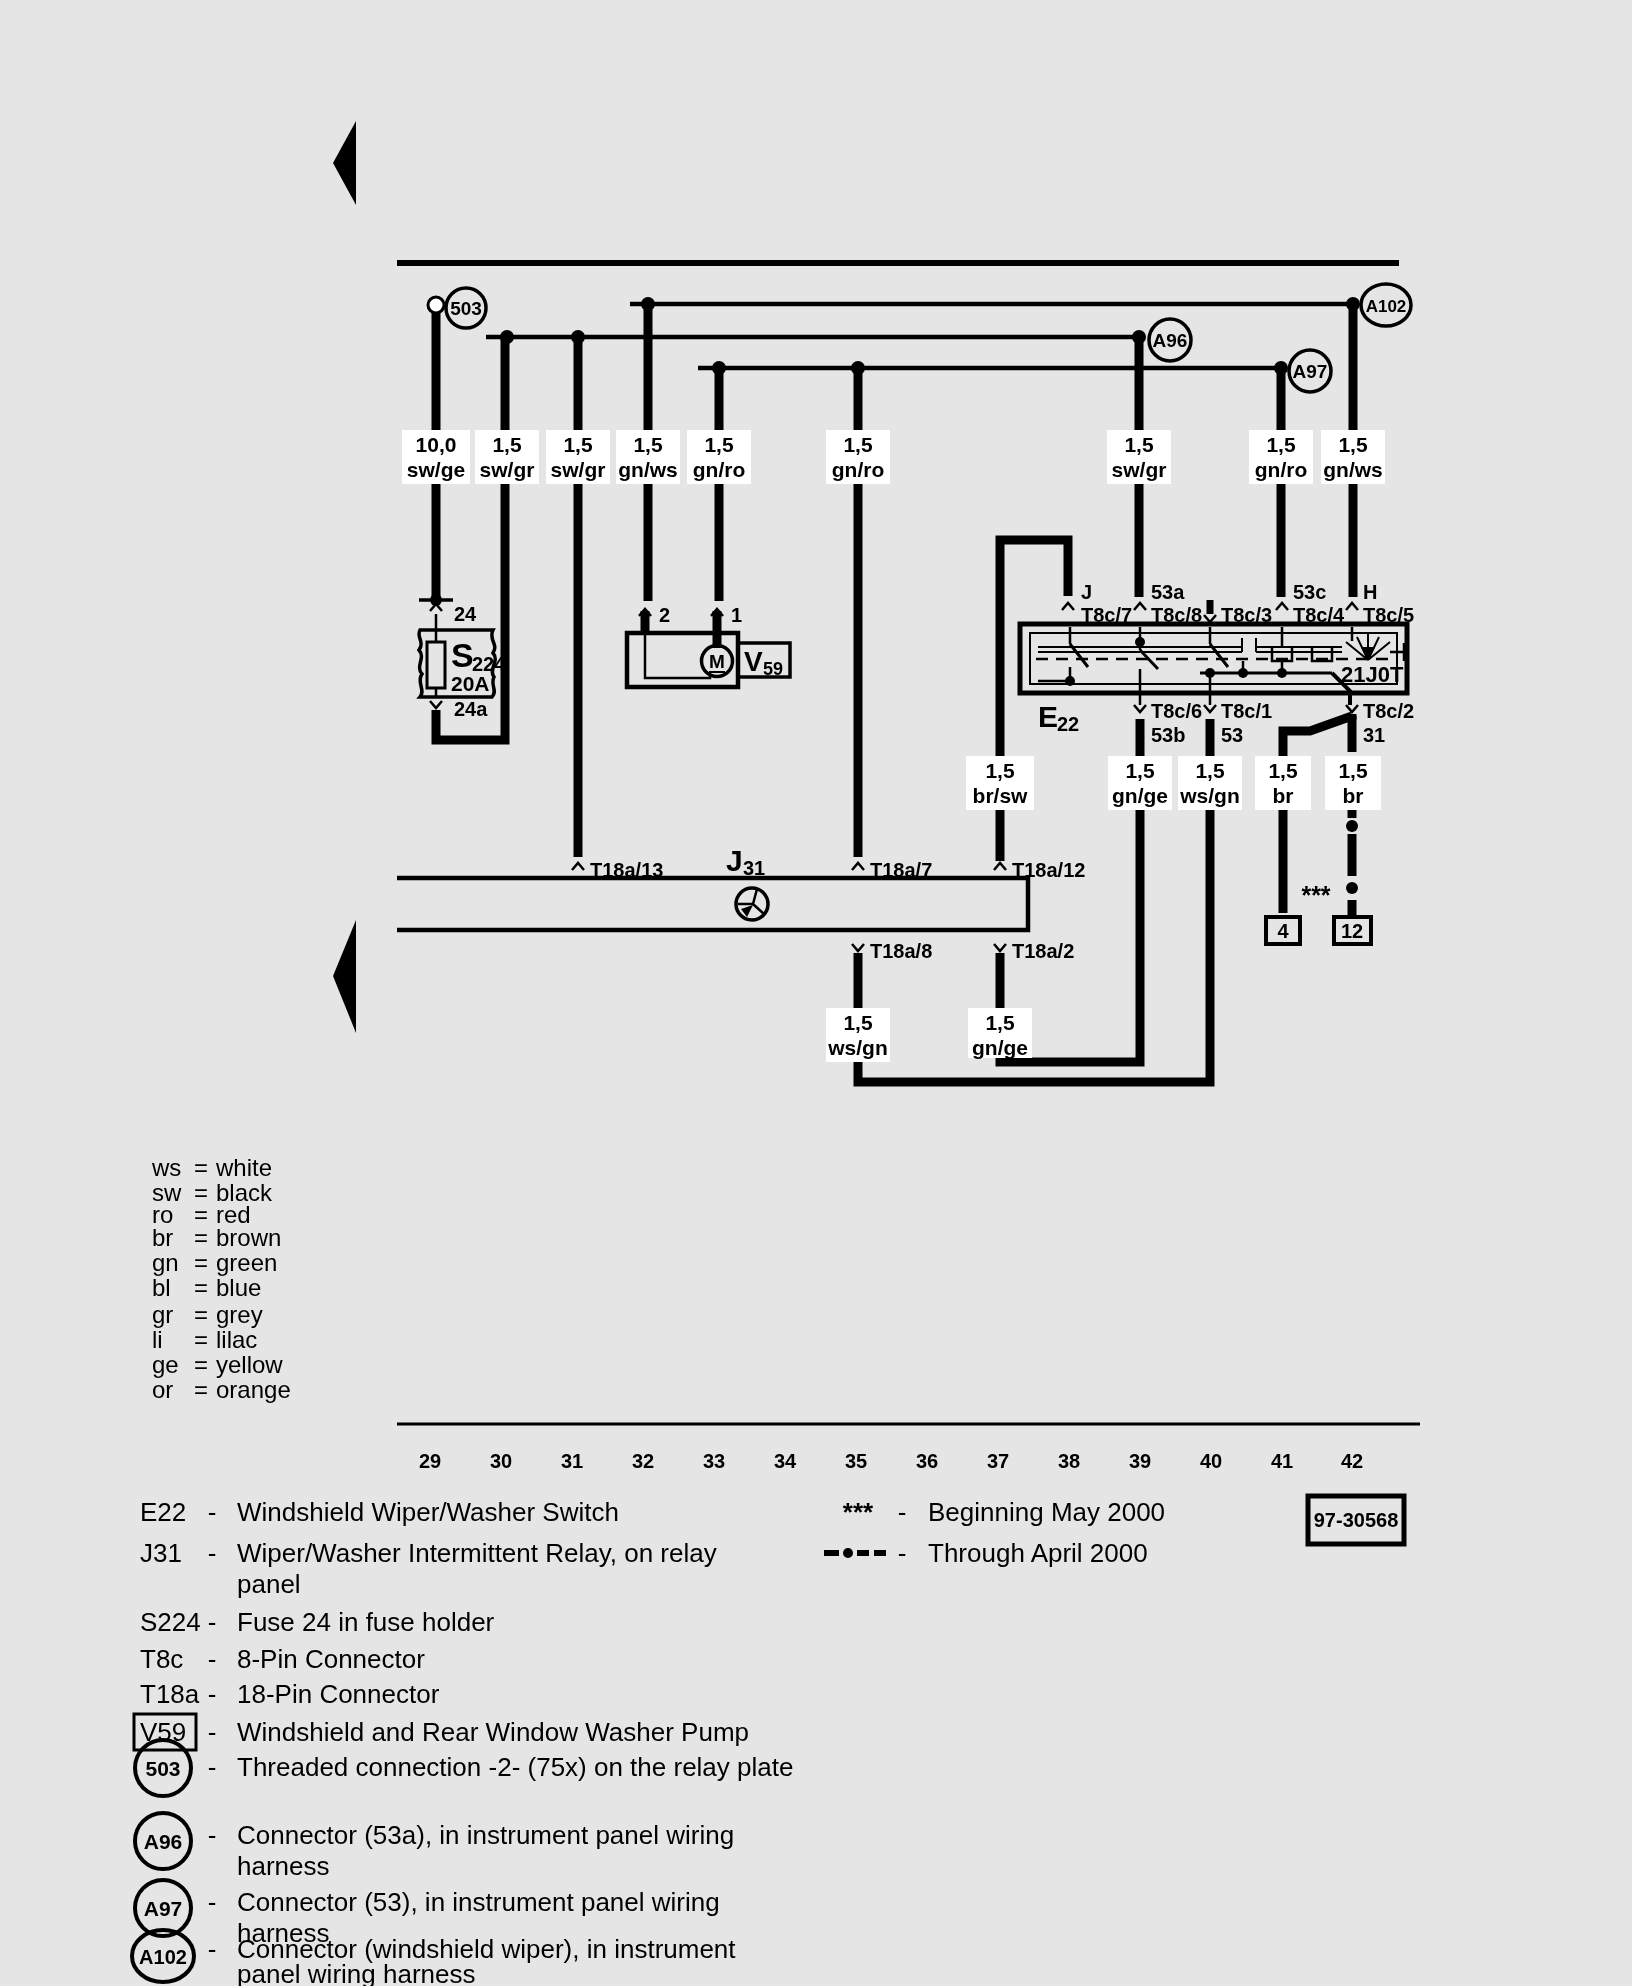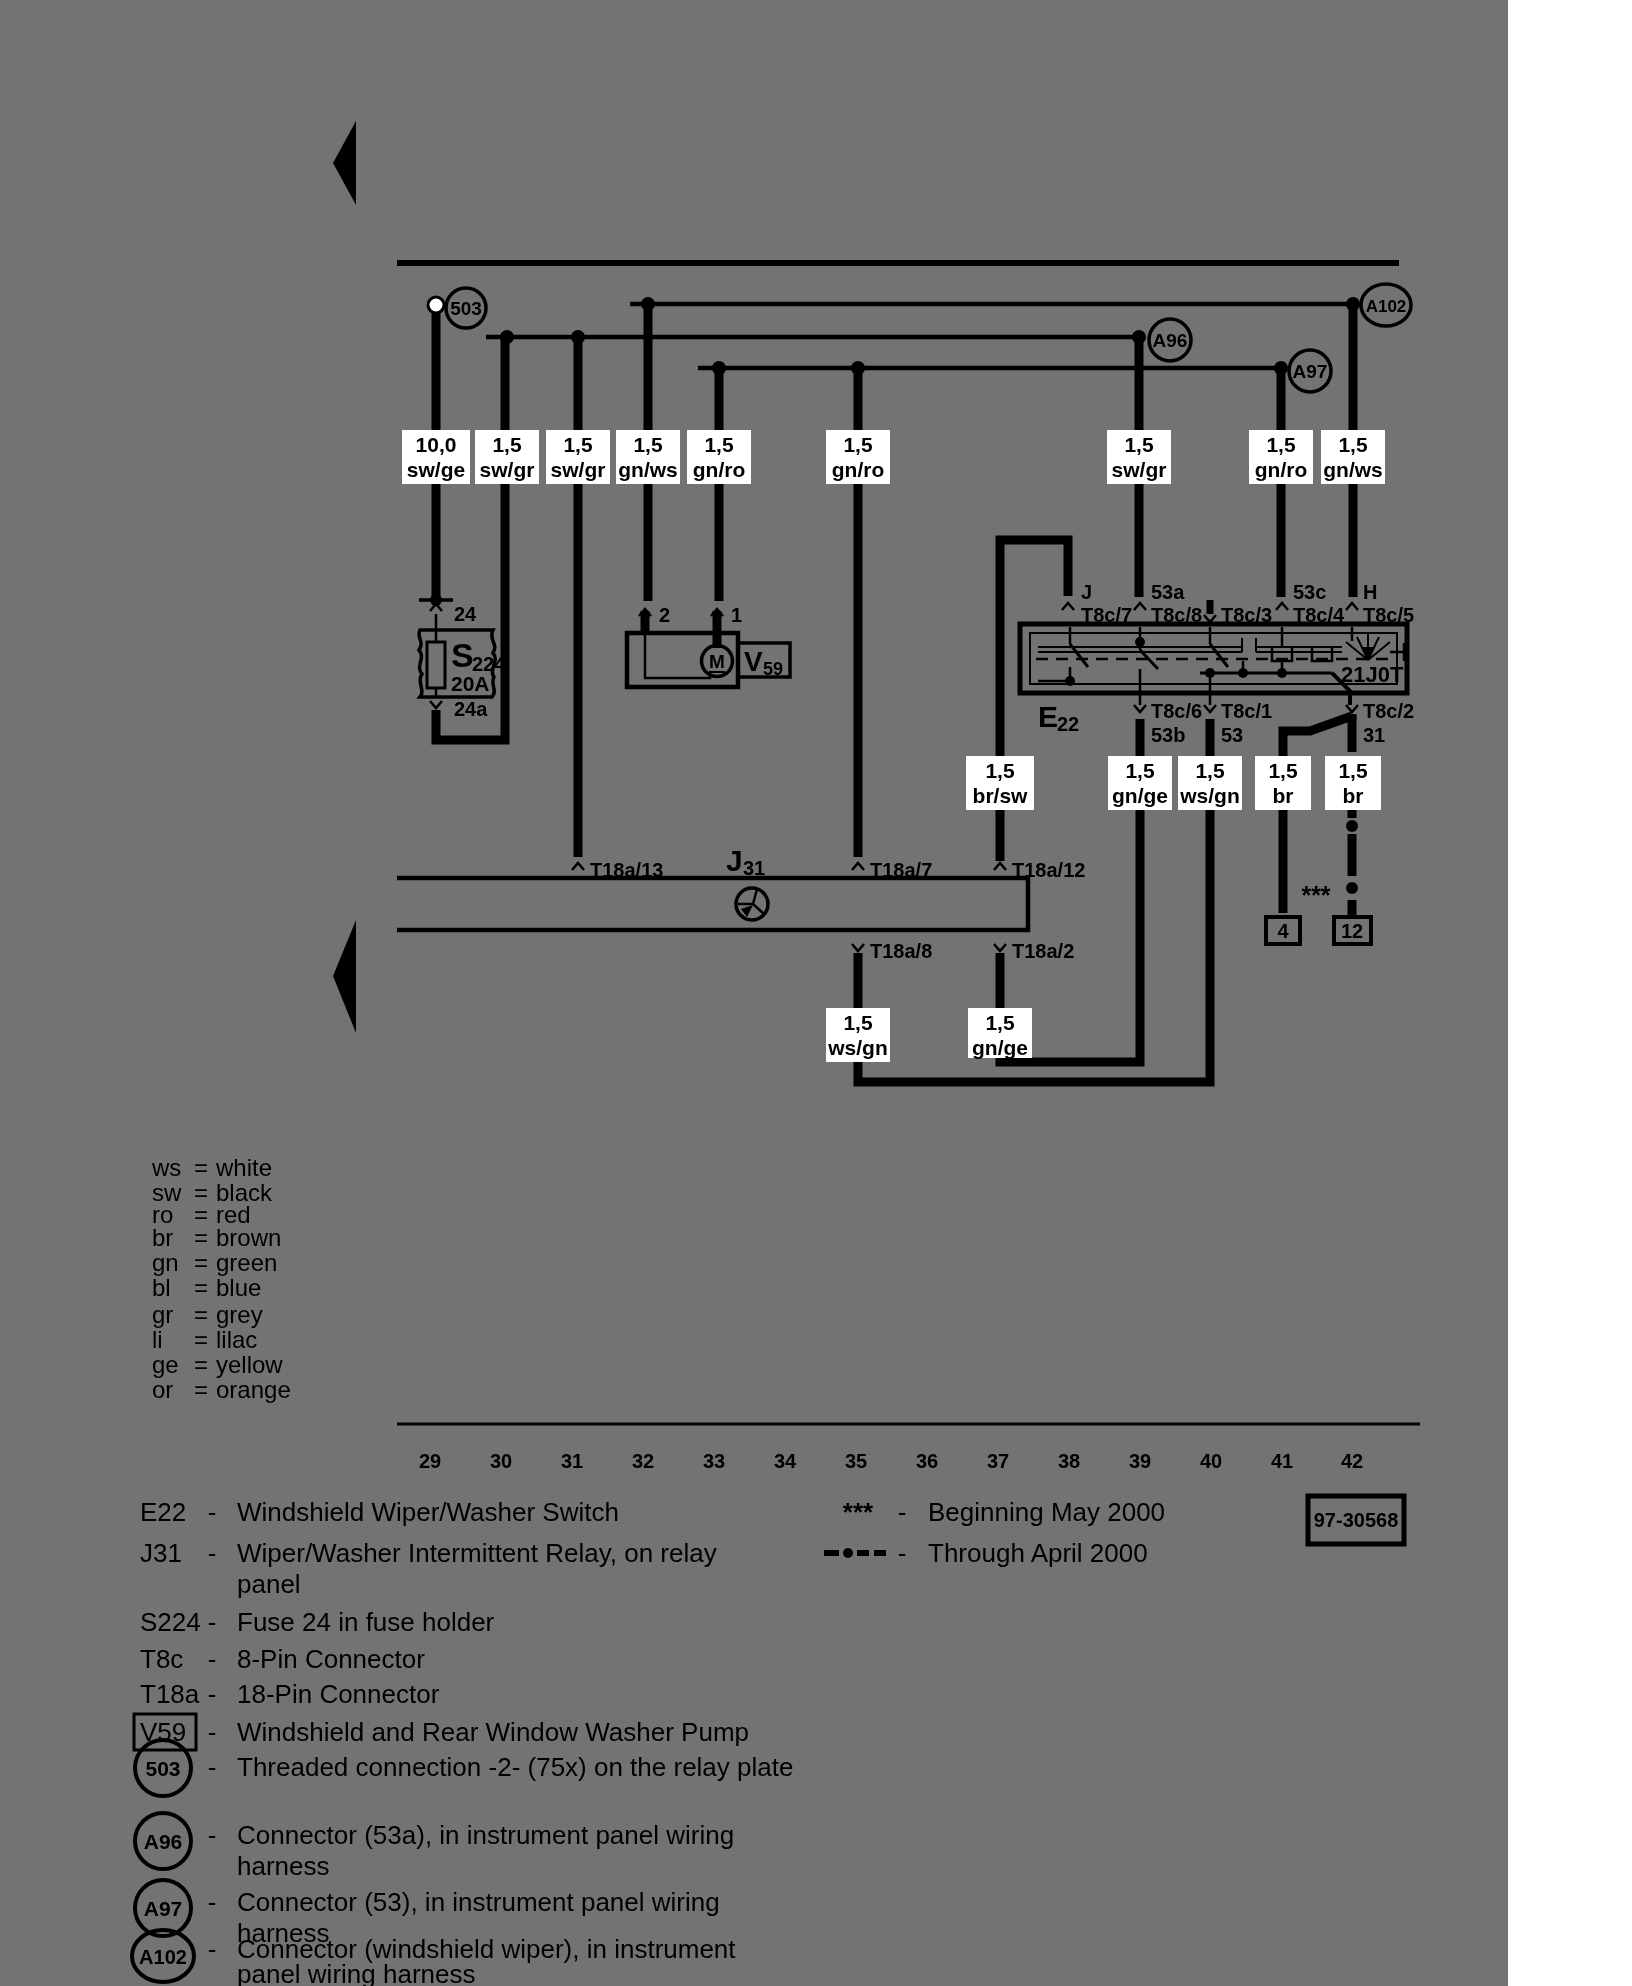--- a/index.html
+++ b/index.html
@@ -1,16 +1,16 @@
 <!DOCTYPE html>
 <html><head>
 <meta charset="utf-8">
 <style>
   html,body{margin:0;padding:0;background:#fff;}
-  .page{width:1508px;height:1986px;background:#737373;position:relative;}
+  .page{width:1632px;height:1986px;background:#e5e5e5;position:relative;}
   svg text{font-family:"Liberation Sans","DejaVu Sans",sans-serif;fill:#000;}
   svg .t   {font-size:21px;font-weight:bold;text-anchor:middle;}
   svg .tl  {font-size:20px;font-weight:bold;text-anchor:start;}
   svg .big {font-size:30px;font-weight:bold;text-anchor:start;}
   svg .sub {font-size:20px;font-weight:bold;text-anchor:start;}
   svg .cir {font-size:19px;font-weight:bold;text-anchor:middle;}
   svg .trk {font-size:20px;font-weight:bold;text-anchor:middle;}
   svg .ck  {font-size:24px;text-anchor:start;}
   svg .lg  {font-size:26px;text-anchor:start;}
   svg .dash{font-size:26px;text-anchor:middle;}

